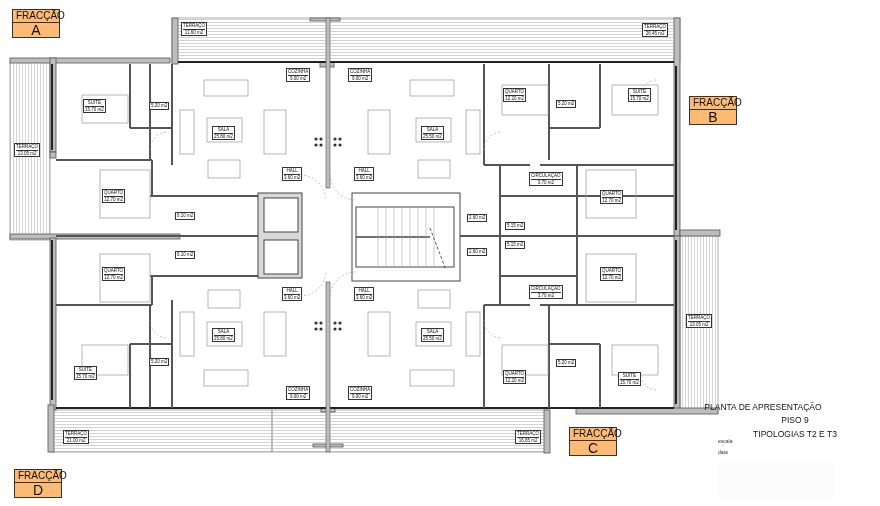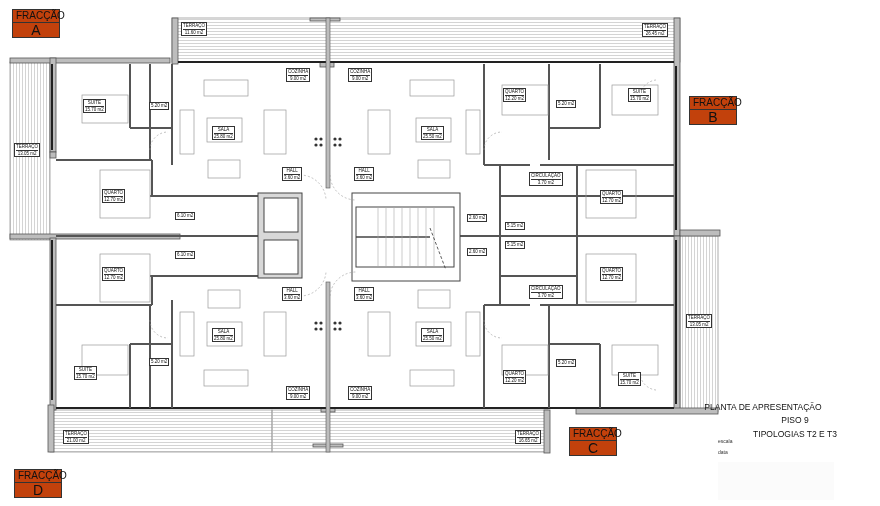--- a/index.html
+++ b/index.html
@@ -1,19 +1,19 @@
 <!DOCTYPE html>
 <html><head>
 <meta charset="utf-8">
 <style>
   html,body{margin:0;padding:0;background:#fff;}
   body{width:880px;height:506px;position:relative;overflow:hidden;font-family:"Liberation Sans",sans-serif;color:#111;}
   .abs{position:absolute;}
   svg{position:absolute;left:0;top:0;}
-  .frac{position:absolute;border:1px solid #333;background:#c2410c;text-align:center;}
+  .frac{position:absolute;border:1px solid #333;background:#fdba74;text-align:center;}
   .frac .t{font-size:10px;line-height:12px;border-bottom:1px solid #333;padding:0 3px;letter-spacing:0;}
   .frac .l{font-size:14px;line-height:14px;}
   .lbl{position:absolute;border:1px solid #333;background:#fff;font-size:4.5px;line-height:5.5px;text-align:center;padding:0 1px;white-space:nowrap;}
   .lbl span{display:block;}
   .lbl .n{border-bottom:1px solid #333;}
   .title{position:absolute;text-align:center;font-size:8.5px;line-height:11px;width:170px;}
   .small{position:absolute;font-size:5px;color:#333;}
 </style>
 </head>
 <body>

